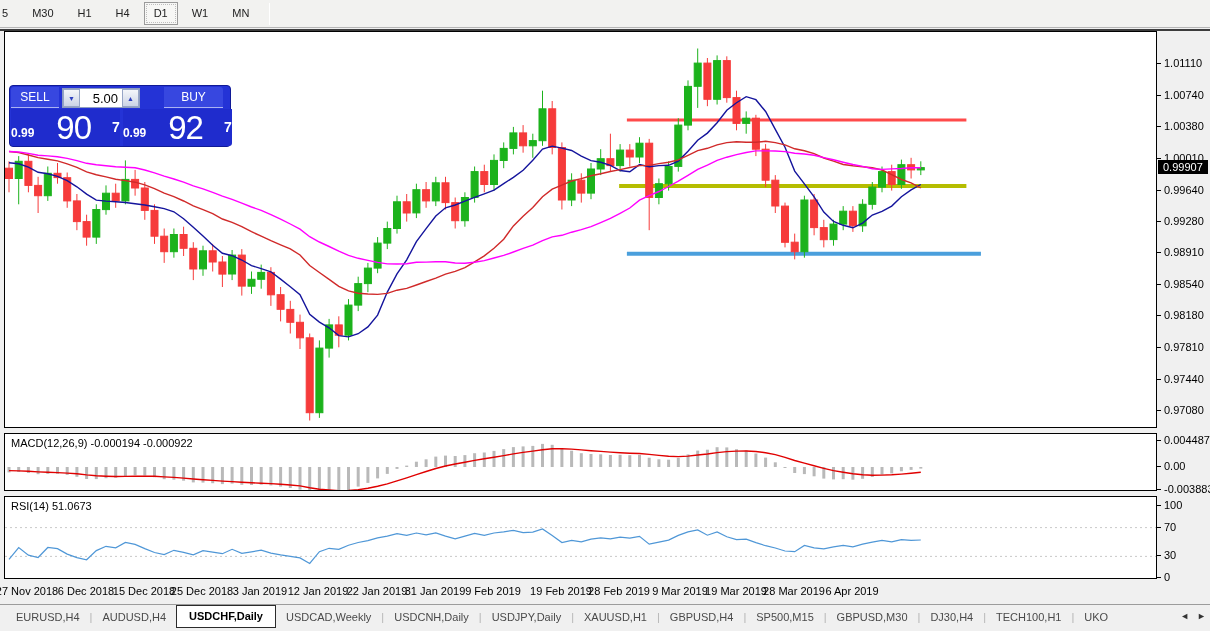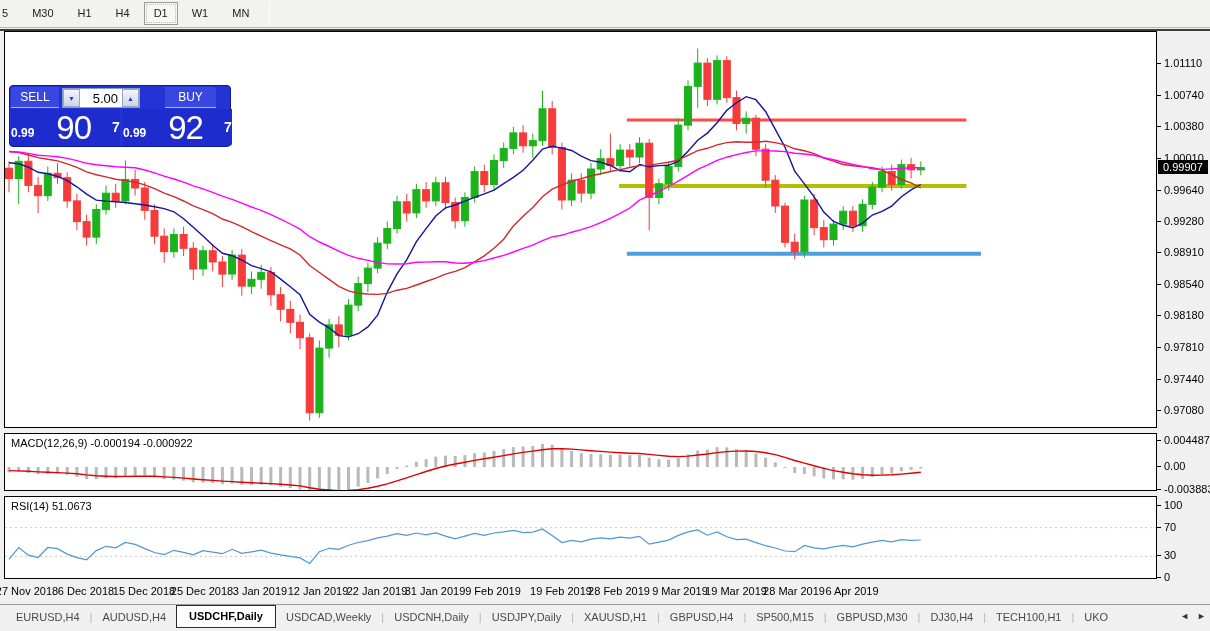--- a/index.html
+++ b/index.html
@@ -40,21 +40,21 @@
   
   .date-axis { position:absolute; left:4px; top:580px; width:1153px; height:22px; }
   .date-lbl { position:absolute; top:5px; font-size:11px; color:#000; transform:translateX(-50%); white-space:nowrap; }
 
   
   .trade-widget { position:absolute; left:4px; top:21px; width:222px; height:62px;
                   background:#2433d6; border:1px solid #101a96; border-radius:4px;margin-top:32px; }
   .tw-btn { position:absolute; top:1px; height:21px; background:#3747e0; color:#fff; font-size:12px;
             display:flex; align-items:center; justify-content:center; cursor:pointer; }
   .tw-sell { left:1px; width:48px; border-radius:3px 0 0 0; border-bottom:1px solid #aab2f2; }
-  .tw-buy  { right:14px; width:51px; border-radius:0 3px 0 0; border-bottom:1px solid #aab2f2; }
+  .tw-buy  { right:7px; width:59px; border-radius:0 3px 0 0; border-bottom:1px solid #aab2f2; }
   .tw-spin { position:absolute; left:52px; top:2px; width:78px; height:20px; background:#dfe3ee;
              border:1px solid #8d9cc0; display:flex; }
   .tw-spin-btn { width:17px; height:100%; background:linear-gradient(#f4f6fa,#ccd4e6);
                  border:1px solid #96a5c6; color:#2d3fc0; font-size:7px; display:flex;
                  align-items:center; justify-content:center; cursor:pointer; }
   .tw-vol { flex:1; background:#fff; border:0; font-size:13px; text-align:right; padding-right:4px;
             font-family:"Liberation Sans",sans-serif; color:#000; width:40px; }
   .tw-prices { position:absolute; left:1px; top:23px; width:219px; height:37px; display:flex; }
   .tw-price { flex:1; background:#1f2ccd; color:#fff; display:flex; align-items:flex-end;
               justify-content:center; padding-bottom:3px;gap:20px; }

